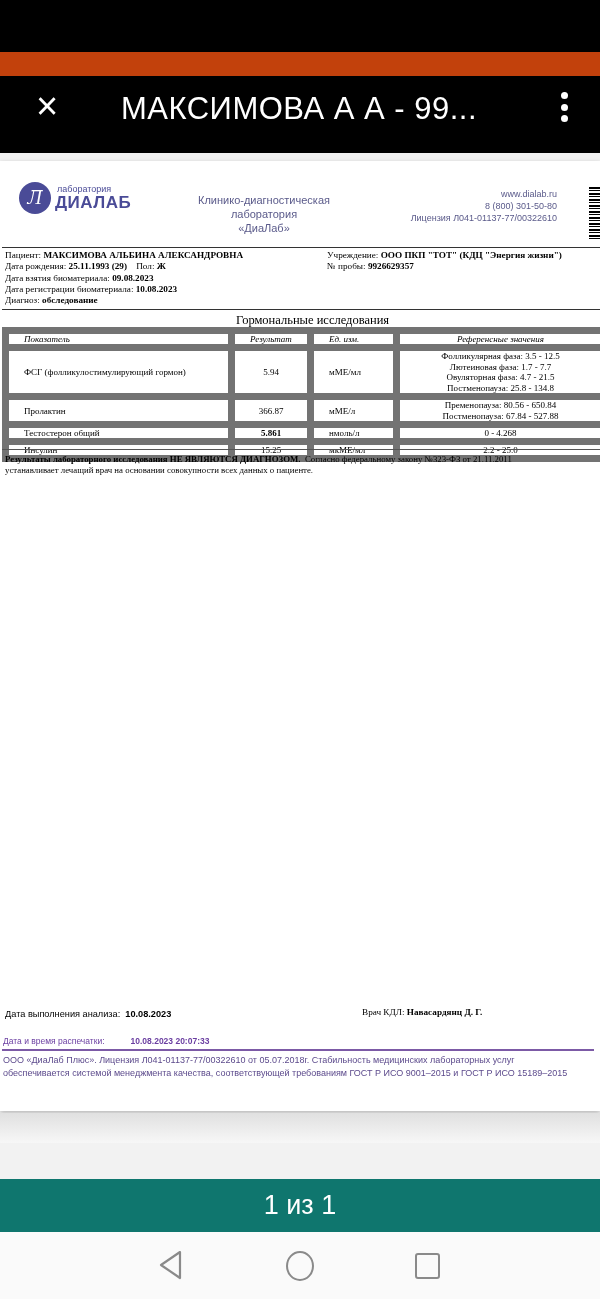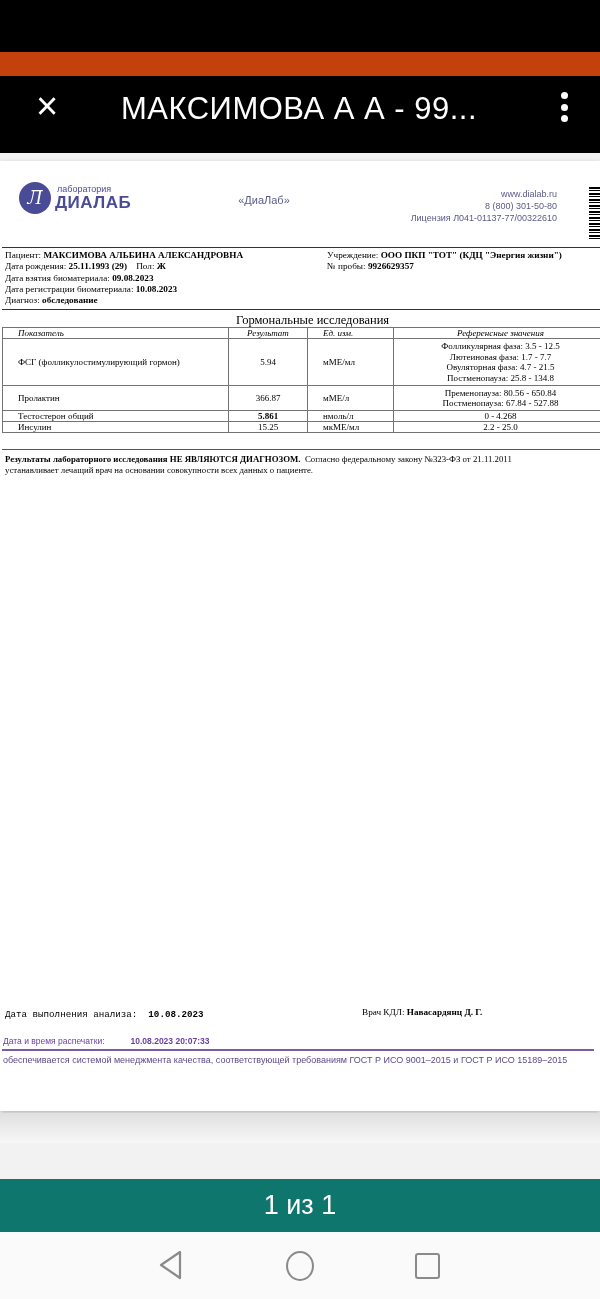--- a/index.html
+++ b/index.html
@@ -44,34 +44,34 @@
     
     .doc { font-family: "Liberation Serif", serif; color: #000; font-size: 9.2px; }
     .pat-box { position: absolute; left: 2px; top: 86px; width: 600px; height: 63px; border-top: 1px solid #333; border-bottom: 1px solid #333; }
     .pat-left { position: absolute; left: 3px; top: 2px; line-height: 11.3px; }
     .pat-right { position: absolute; left: 325px; top: 2px; line-height: 11.3px; }
     b { font-weight: bold; }
 
     .section-title { position: absolute; left: 236px; top: 152px; font-size: 12.5px; font-family: "Liberation Serif", serif; }
 
     table.results { position: absolute; left: 2px; top: 166px; width: 606px; border-collapse: collapse; font-family: "Liberation Serif", serif; font-size: 9px; }
-    table.results th, table.results td { border: 1px solid #737373; padding: 0 15px; }
+    table.results th, table.results td { border: 7px solid #737373; padding: 0 15px; }
     table.results th { font-style: italic; font-weight: normal; height: 11px; line-height: 10px; }
     .c1 { width: 226px; text-align:left; }
     .c2 { width: 79px; text-align:center; }
     .c3 { width: 86px; text-align:left; }
     .c4 { text-align:center; line-height: 10.5px; }
     tr.r-fsh td { height: 47px; }
     tr.r-prl td { height: 25px; }
     tr.r-small td { height: 11px; line-height: 10px; }
 
     .biomat { position: absolute; right: 0; top: 265px; text-align:right; line-height: 12px; font-size: 9.2px; font-family: "Liberation Serif", serif; white-space: nowrap; }
     .disclaimer { position: absolute; left: 2px; top: 288px; width: 610px; border-top: 1px solid #555; padding: 4px 3px 0; font-family: "Liberation Serif", serif; font-size: 8.8px; line-height: 11px; white-space: nowrap; }
 
-    .exec-date { position: absolute; left: 5px; top: 848px; font-family: Liberation Mono, monospace; font-size: 9.2px; }
+    .exec-date { position: absolute; left: 5px; top: 848px; font-family: Liberation Sans, sans-serif; font-size: 9.2px; }
     .doctor { position: absolute; left: 362px; top: 846px; font-family: "Liberation Serif", serif; font-size: 9.2px; }
     .print-time { position: absolute; left: 3px; top: 875px; color: #6a3ea1; font-size: 8.5px; }
     .print-time span.v { margin-left: 26px; font-weight: bold; text-align: center; }
     .purple-line { position: absolute; left: 2px; top: 888px; width: 592px; height: 2px; background: #7c5aa6; }
     .footer-note { position: absolute; left: 3px; top: 893px; color:#5c4a8c; font-size: 9px; line-height: 13px; white-space: nowrap; }
 
     
     .pagebar { position: absolute; left: 0; top: 1179px; width: 600px; height: 53px; background: #0f766e; color:#fff; text-align:center; font-size: 27px; line-height: 53px; }
 
     
@@ -127,20 +127,21 @@
   <div class="page">
 
     <div class="logo">
       <div class="logo-circle">Л</div>
       <div class="logo-text">
         <div class="logo-small">лаборатория</div>
         <div class="logo-big">ДИАЛАБ</div>
       </div>
     </div>
     <div class="lh-center">
+      <div>Клинико-диагностическая лаборатория</div>
       <div>«ДиаЛаб»</div>
     </div>
     <div class="lh-right">
       <div>www.dialab.ru</div>
       <div>8 (800) 301-50-80</div>
       <div>Лицензия Л041-01137-77/00322610</div>
     </div>
     <div class="barcode"></div>
 
     <div class="pat-box doc">
@@ -209,20 +210,21 @@
       <div><b>Результаты лабораторного исследования НЕ ЯВЛЯЮТСЯ ДИАГНОЗОМ.</b>&nbsp;&nbsp;<span>Согласно федеральному закону №323-ФЗ от 21.11.2011</span></div>
       <div>устанавливает лечащий врач на основании совокупности всех данных о пациенте.</div>
     </div>
 
     <div class="exec-date"><span>Дата выполнения анализа:</span>&nbsp; <b>10.08.2023</b></div>
     <div class="doctor"><span>Врач КДЛ:</span> <b>Навасардянц Д. Г.</b></div>
 
     <div class="print-time"><span>Дата и время распечатки:</span><span class="v">10.08.2023 20:07:33</span></div>
     <div class="purple-line"></div>
     <div class="footer-note">
+      <div>ООО «ДиаЛаб Плюс». Лицензия Л041-01137-77/00322610 от 05.07.2018г. Стабильность медицинских лабораторных услуг</div>
       <div>обеспечивается системой менеджмента качества, соответствующей требованиям ГОСТ Р ИСО 9001–2015 и ГОСТ Р ИСО 15189–2015</div>
     </div>
   </div>
   <div class="viewer-fade"></div>
 </div>
 
 <div class="pagebar">1 из 1</div>
 
 <div class="navbar">
   <svg class="nav-back" viewBox="0 0 26 30">

